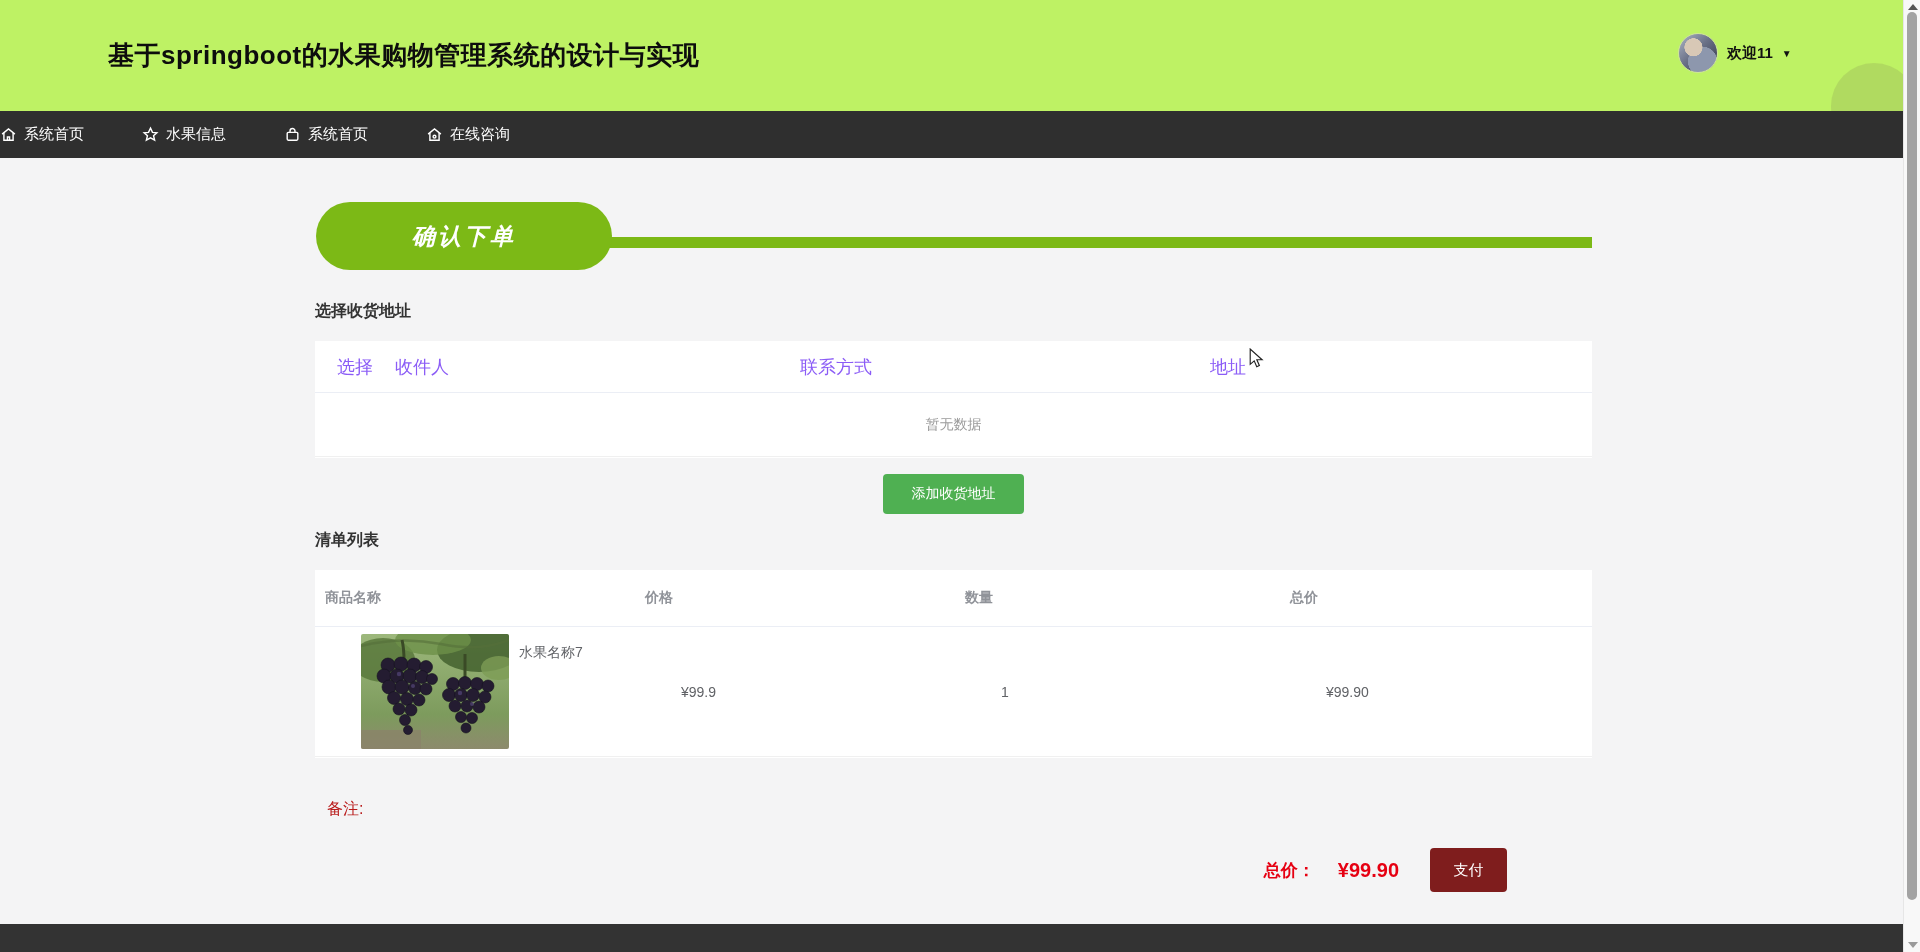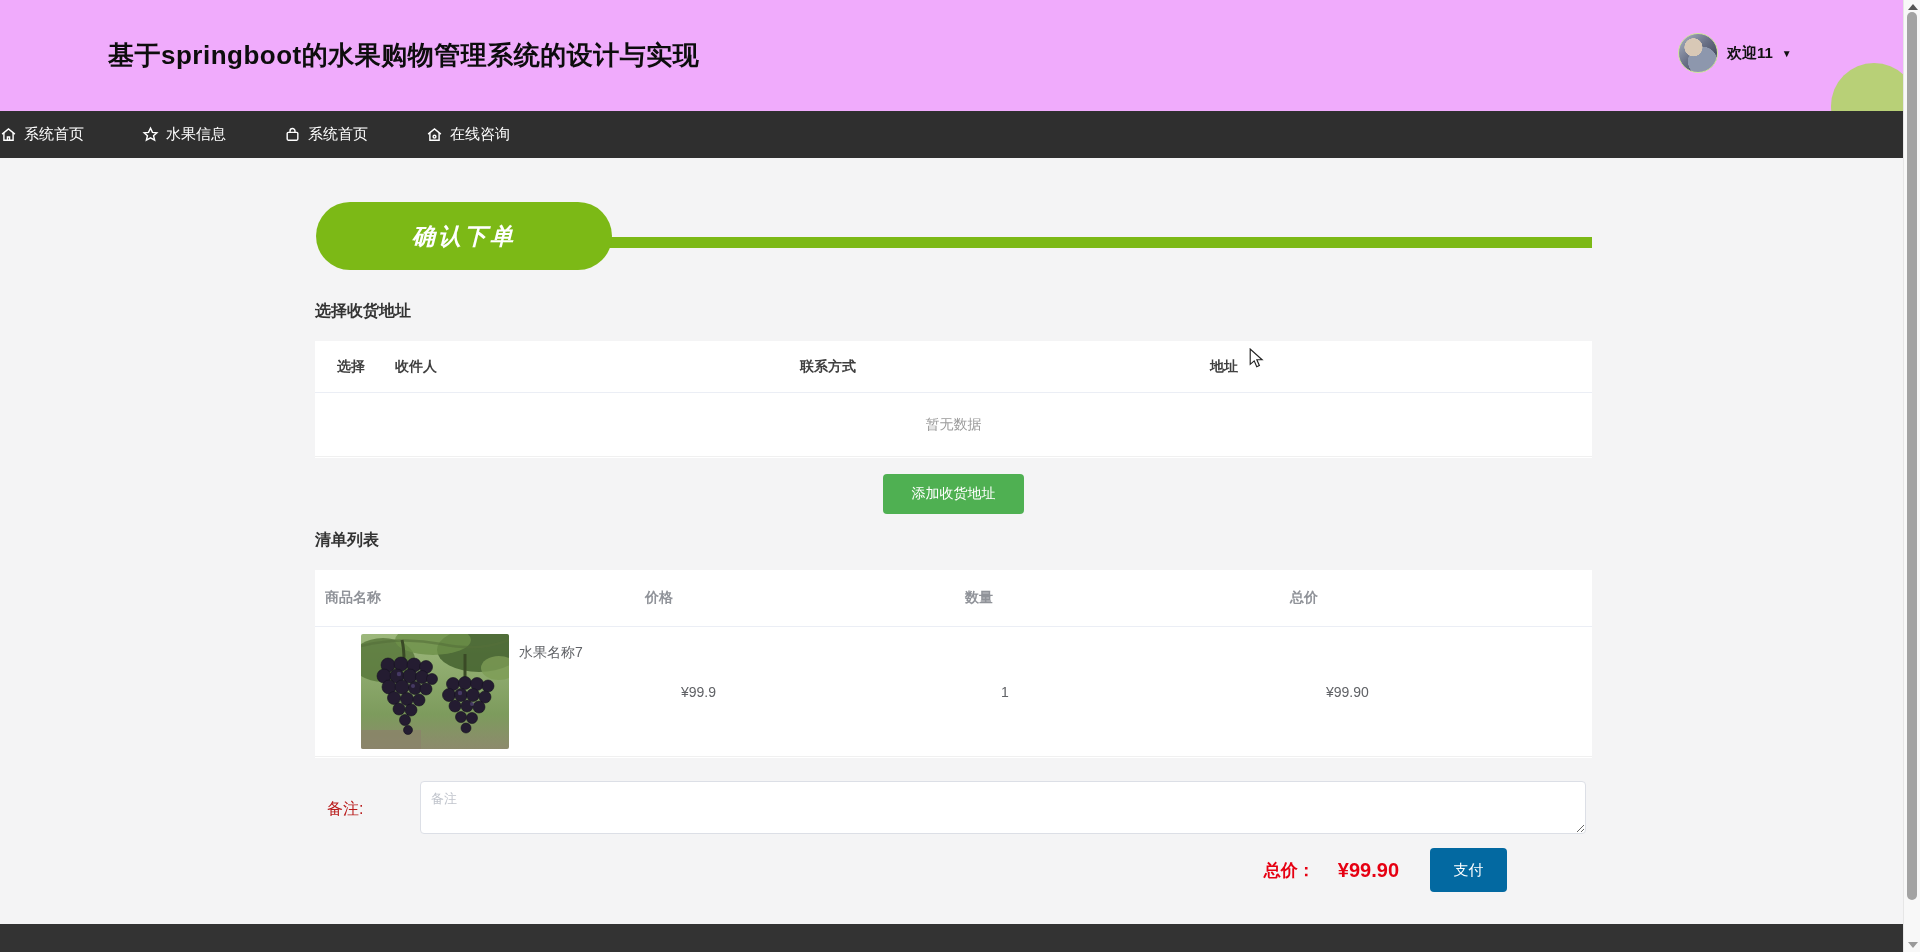--- a/index.html
+++ b/index.html
@@ -1,21 +1,21 @@
 <!DOCTYPE html>
 <html><head>
 <meta charset="utf-8">
 <style>
   * { margin:0; padding:0; box-sizing:border-box; }
   html,body { width:1920px; height:952px; overflow:hidden; }
   body { font-family:"Liberation Sans","DejaVu Sans",sans-serif; background:#f4f4f5; position:relative; }
   .viewport { position:absolute; inset:0; width:1920px; height:952px; }
 
   
-  .app-header { position:absolute; left:0; top:0; width:1903px; height:111px; background:#f0abfc; overflow:hidden; }
+  .app-header { position:absolute; left:0; top:0; width:1903px; height:111px; background:#bef264; overflow:hidden; }
   .header-deco { position:absolute; right:-14px; bottom:-38px; width:86px; height:86px; border-radius:50%; background:#aed65f; opacity:.85; }
   .app-title { position:absolute; left:108px; top:38px; font-size:26px; font-weight:bold; color:#0d0d0d; letter-spacing:.5px; }
   .user-box { position:absolute; left:1678px; top:33px; height:40px; display:flex; align-items:center; gap:9px; cursor:pointer;font-weight:bold; }
   .avatar { width:40px; height:40px; border-radius:50%; border:1px solid #cfe59a;
             background: radial-gradient(circle at 38% 35%, #d8c8b6 0 26%, transparent 27%),
                         radial-gradient(circle at 62% 72%, #8d97ad 0 40%, transparent 41%),
                         linear-gradient(135deg,#aeb6c6 0%, #6b7288 45%, #2e3347 100%); }
   .welcome { font-size:15px; color:#111; }
   .caret { font-size:10px; color:#111; }
 
@@ -34,21 +34,21 @@
   .banner-line { position:absolute; left:590px; top:237px; width:1002px; height:11px; background:#7cb916; }
 
   .section-heading { position:absolute; font-size:16px; font-weight:bold; color:#333; }
   .h-address { left:315px; top:301px; }
   .h-cart    { left:315px; top:530px; }
 
   .card { position:absolute; background:#fff; }
   .address-card { left:315px; top:341px; width:1277px; height:117px; }
   .addr-head { display:grid; grid-template-columns:58px 405px 410px auto; align-items:center;
                height:52px; padding-left:22px; border-bottom:1px solid #ebeef5; }
-  .addr-head span { font-size:14px; color:#404040; font-weight:bold; }
+  .addr-head span { font-size:18px; color:#8b5cf6; font-weight:normal; }
   .addr-empty { height:64px; display:flex; align-items:center; justify-content:center;
                 font-size:14px; color:#9b9b9b; border-bottom:1px solid #f0f0f0; }
 
   .add-addr-btn { position:absolute; left:883px; top:474px; width:141px; height:40px; background:#4fb052;
                   border:none; border-radius:4px; color:#fff; font-size:14px; cursor:pointer;
                   font-family:inherit; }
 
   .cart-card { left:315px; top:570px; width:1277px; height:188px; }
   .cart-grid { display:grid; grid-template-columns:320px 320px 325px auto; padding-left:10px; }
   .cart-head { height:57px; align-items:center; border-bottom:1px solid #ebeef5; }
@@ -62,21 +62,21 @@
   .remark-label { position:absolute; left:327px; top:799px; font-size:16px; color:#b91c1c; }
   .remark-input { position:absolute; left:420px; top:781px; width:1166px; height:53px;
                   border:1px solid #dcdfe6; border-radius:4px; background:#fff; resize:both;
                   font-family:inherit; font-size:13px; color:#606266; padding:8px 10px; outline:none; }
   .remark-input::placeholder { color:#c0c4cc; }
 
   .checkout-row { position:absolute; left:315px; top:848px; width:1192px; height:44px;
                   display:flex; align-items:center; justify-content:flex-end; gap:31px; }
   .total-label { font-size:17px; font-weight:bold; color:#e60012; }
   .total-value { font-size:20px; font-weight:bold; color:#e60012; margin-left:-8px; }
-  .pay-btn { width:77px; height:44px; background:#0369a1; border:none; border-radius:4px;
+  .pay-btn { width:77px; height:44px; background:#7f1d1d; border:none; border-radius:4px;
              color:#fff; font-size:15px; cursor:pointer; font-family:inherit; }
 
   .footer-bar { position:absolute; left:0; top:924px; width:1903px; height:28px; background:#333; }
 
   
   .scrollbar { position:absolute; right:0; top:0; width:17px; height:952px; background:#f8f8f8; border-left:1px solid #e6e6e6; }
   .sb-thumb { position:absolute; left:3px; top:12px; width:10px; height:888px; background:#a3a3a3; border-radius:6px; }
   .sb-up, .sb-down { position:absolute; left:4px; width:0; height:0; border-left:5px solid transparent; border-right:5px solid transparent; }
   .sb-up { top:4px; border-bottom:6px solid #555; }
   .sb-down { bottom:4px; border-top:6px solid #9a9a9a; }
@@ -228,21 +228,20 @@
         </div>
         <span class="prod-name">水果名称7</span>
       </div>
       <span class="cart-cell">¥99.9</span>
       <span class="cart-cell">1</span>
       <span class="cart-cell">¥99.90</span>
     </div>
   </div>
 
   <label class="remark-label">备注:</label>
-  <textarea class="remark-input" placeholder="备注" style=""></textarea>
 
   <div class="checkout-row">
     <span class="total-label">总价：</span>
     <span class="total-value">¥99.90</span>
     <button class="pay-btn">支付</button>
   </div>
 
   <div class="footer-bar"></div>
 
   <div class="scrollbar">

